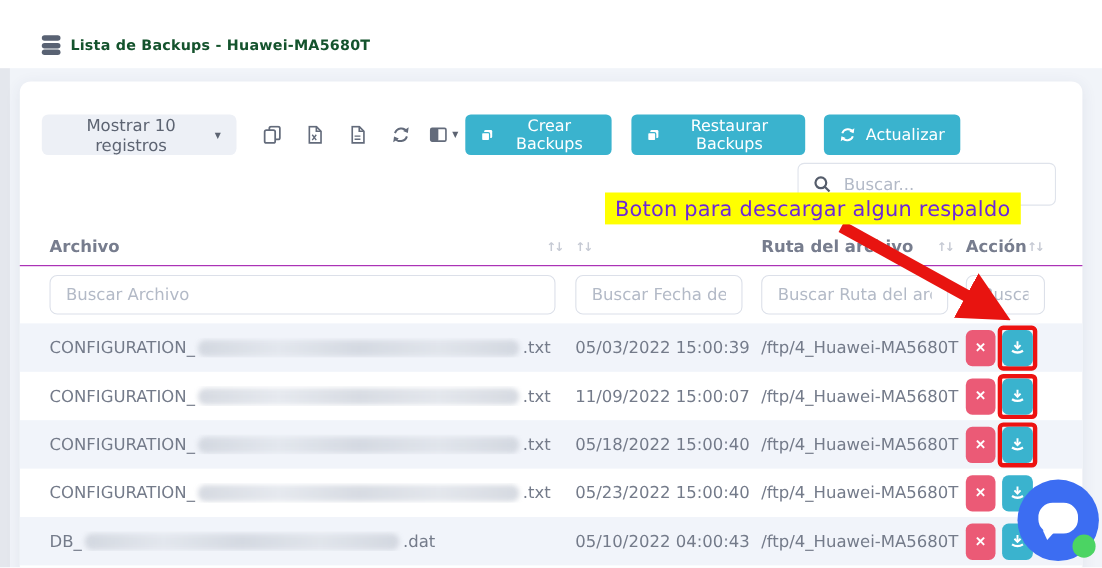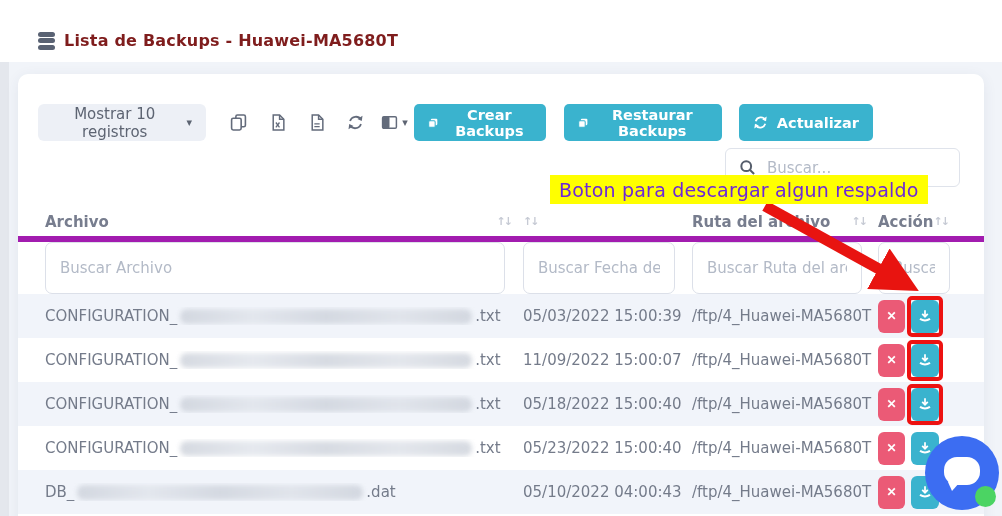--- a/index.html
+++ b/index.html
@@ -5,61 +5,61 @@
   * { margin:0; padding:0; box-sizing:border-box; }
   html,body { width:1002px; height:516px; }
   body { font-family:"DejaVu Sans","Liberation Sans",sans-serif; }
   .page { position:relative; width:1002px; height:516px; background:#f1f4f9; overflow:hidden; }
   .left-strip { position:absolute; left:0; top:0; width:9px; height:100%; background:#e4e7ed; }
 
   
   .topbar { position:absolute; left:0; top:0; width:100%; height:62px; background:#ffffff;
             display:flex; align-items:flex-end; padding:0 0 12px 38px; }
   .topbar .ttl { display:flex; align-items:center; gap:9px; }
-  .page-title { font-size:16px; font-weight:700; color:#7f1d1d; letter-spacing:.2px; }
+  .page-title { font-size:13px; font-weight:700; color:#14532d; letter-spacing:.2px; }
   .db-icon { display:inline-flex; flex-direction:column; gap:1.5px; }
   .db-icon i { display:block; width:17px; height:5px; background:#596273; border-radius:2.5px; }
 
   
   .card { position:absolute; left:18px; top:74px; width:966px; height:456px; background:#fff;
           border-radius:10px; box-shadow:0 3px 14px rgba(50,65,100,.08); }
 
   
   .toolbar { position:absolute; left:20px; right:24px; top:30px; height:37px; display:flex; align-items:center; }
   .show-entries { height:37px; padding:0 14px; background:#edf0f6; border:none; border-radius:6px;
                   color:#5d6472; font-size:15px; display:flex; align-items:center; gap:9px; cursor:pointer;
                   font-family:inherit; }
   .caret { font-size:11px; color:#5d6472; line-height:1; }
   .tool-icons { display:flex; margin-left:13px; }
   .tool-btn { width:39px; height:37px; background:none; border:none; display:flex; align-items:center;
               justify-content:center; color:#636b7b; cursor:pointer; gap:4px; }
   .tool-btn svg { display:block; }
   .btn-group { margin-left:auto; margin-right:87px; display:flex; align-items:center; }
   .btn-cyan { height:37px; background:#3ab3ce; color:#fff; border:none; border-radius:5px; padding:0 14px;
-              font-size:14.5px; display:flex; align-items:center; gap:9px; cursor:pointer; font-family:inherit;font-weight:bold; }
+              font-size:14.5px; display:flex; align-items:center; gap:9px; cursor:pointer; font-family:inherit; }
   .btn-cyan + .btn-cyan { margin-left:18px; }
   .btn-cyan.last { margin-left:17px; }
 
   
   .search-box { position:absolute; left:707px; top:74px; width:235px; height:39px; border:1px solid #dfe3eb;
                 border-radius:6px; background:#fff; display:flex; align-items:center; padding:0 10px 0 13px; }
   .search-box input { border:none; outline:none; flex:1; font-size:15px; color:#5d6472; min-width:0;
                       font-family:inherit; background:transparent; }
   .search-box input::placeholder { color:#b3bac7; }
   .search-box svg { margin-right:11px; flex:none; }
 
   
   .tgrid { display:grid; grid-template-columns:478px 169px 186px 1fr; padding:0 24px 0 27px; align-items:center; }
-  .thead { position:absolute; left:0; right:0; top:133px; height:35px; border-bottom:6px solid #a21caf; }
+  .thead { position:absolute; left:0; right:0; top:133px; height:35px; border-bottom:1px solid #a21caf; }
   .th { display:flex; align-items:center; justify-content:space-between; font-size:15px; font-weight:700;
         color:#777d8e; padding-right:12px; cursor:pointer; height:100%; }
   .sort { font-size:11px; color:#c6cad4; letter-spacing:-2px; }
 
   .filters { position:absolute; left:0; right:0; top:168px; height:52px; }
-  .filters input { height:52px; border:1px solid #dce0e9; border-radius:7px; padding:0 14px; font-size:15px;
+  .filters input { height:36px; border:1px solid #dce0e9; border-radius:7px; padding:0 14px; font-size:15px;
                    color:#0369a1; outline:none; font-family:inherit; }
   .filters input::placeholder { color:#b3bac7; }
   .f1 { width:460px; } .f2 { width:152px; } .f3 { width:170px; } .f4 { width:72px; }
 
   .rows { position:absolute; left:0; right:0; top:220px; }
   .trow { height:44px; font-size:15px; color:#747b8a; }
   .trow.stripe { background:#f1f4fa; }
   .cell.file { display:flex; align-items:center; white-space:nowrap; overflow:hidden; }
   .redacted { display:inline-block; height:15px; border-radius:7px; margin:0 3px;
               background:linear-gradient(90deg,#ccd1da,#e0e4eb,#ced3dc,#dde1e8,#ccd1da);

